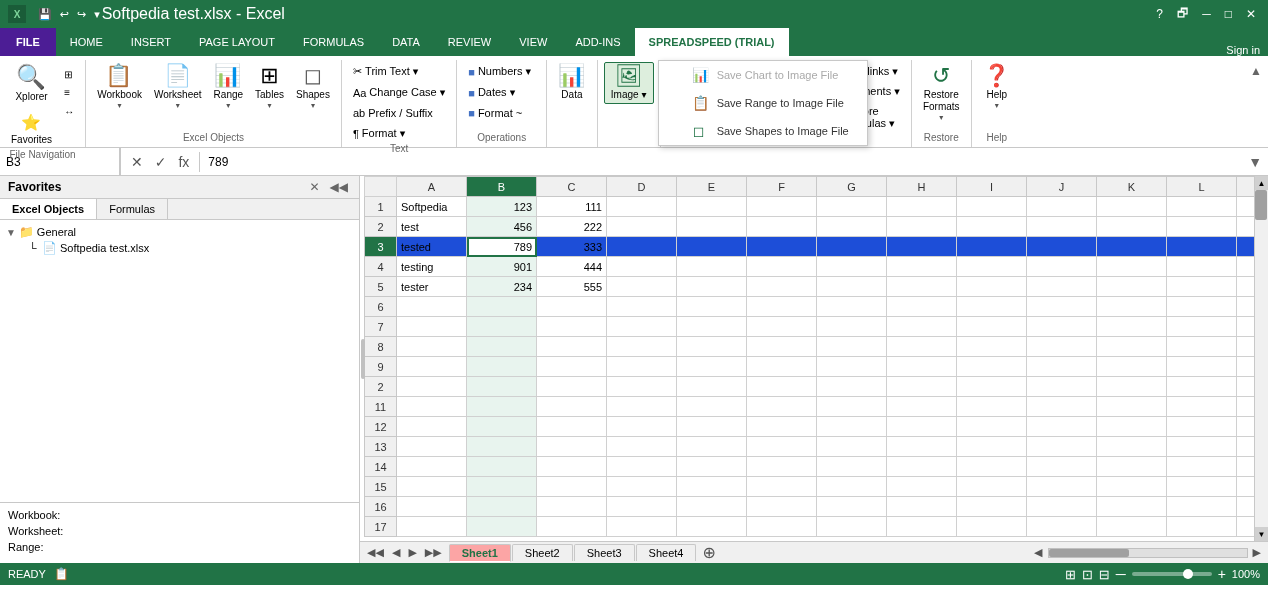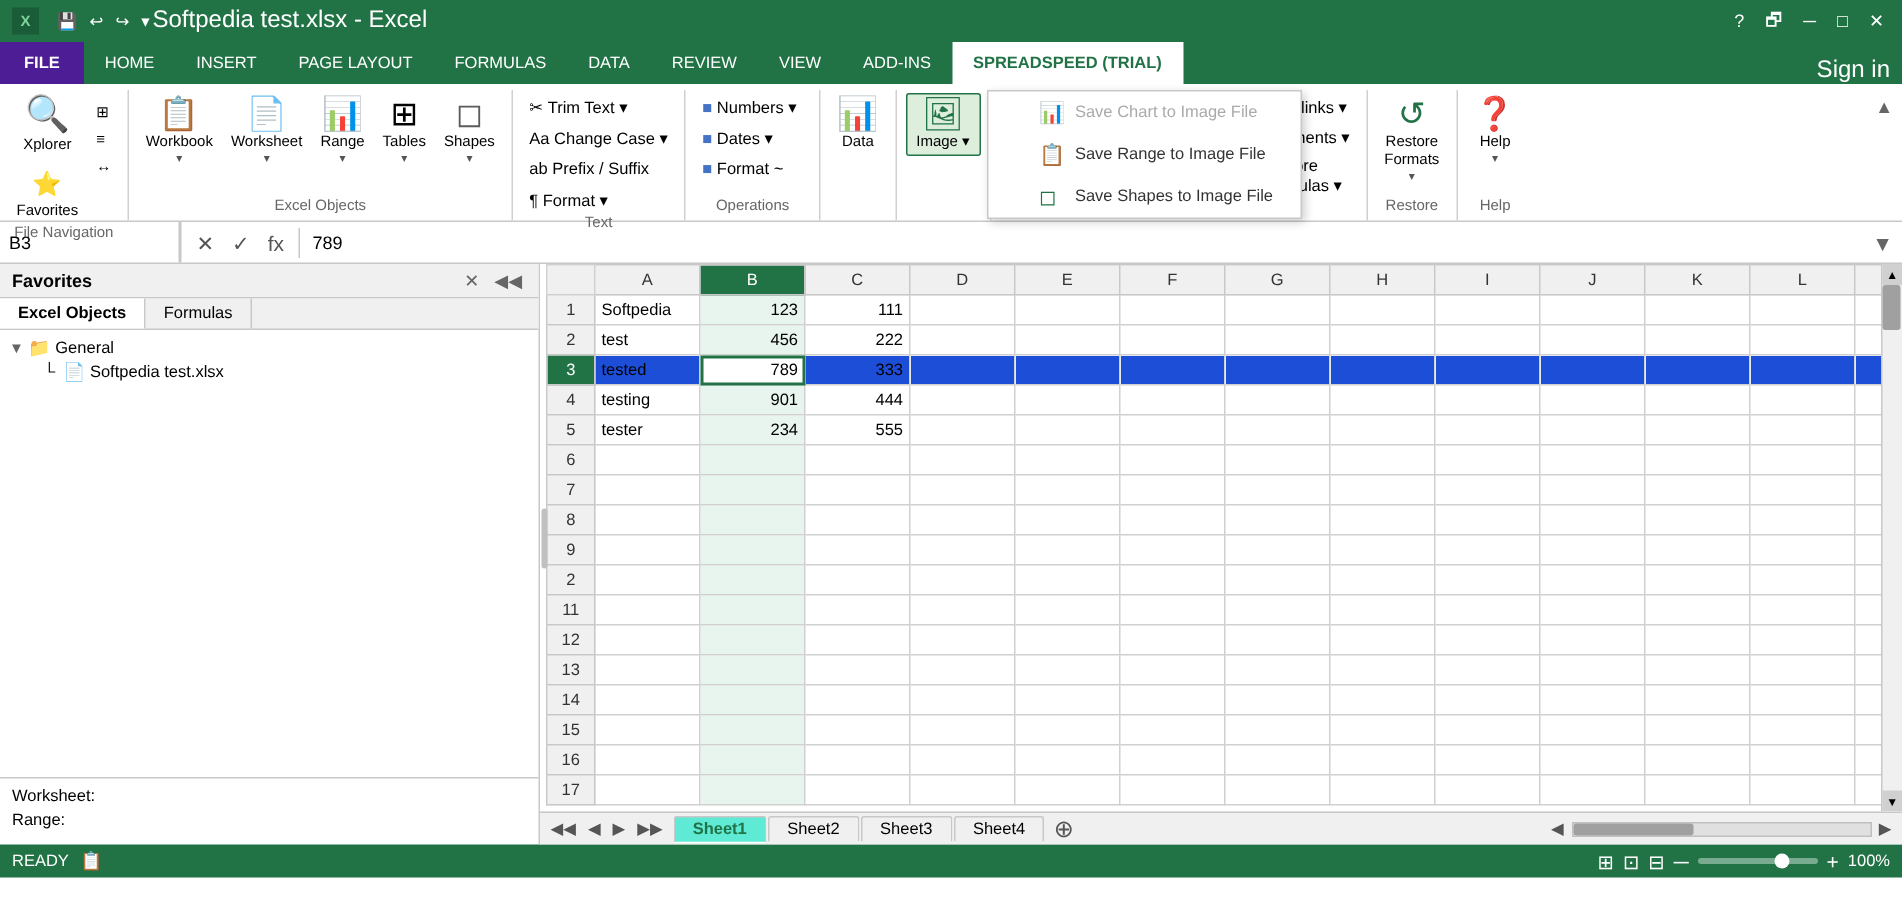--- a/index.html
+++ b/index.html
@@ -36,21 +36,21 @@
     .ribbon-tab.file-tab {
       background: #4c1d95;
       font-weight: bold;
       padding: 4px 16px;
     }
     .ribbon-tab.active {
       background: white;
       color: #217346;
       font-weight: bold;
     }
-    .sign-in { color: white; font-size: 16px; margin-left: auto; padding-right: 8px; display: flex; align-items: center; }
+    .sign-in { color: white; font-size: 11px; margin-left: auto; padding-right: 8px; display: flex; align-items: center; }
 
     
     .ribbon {
       background: white;
       border-bottom: 1px solid #c8c8c8;
       display: flex;
       height: 92px;
       padding: 4px 0 0 0;
     }
     .ribbon-group {
@@ -269,21 +269,21 @@
     .sheet-tab-list { display: flex; gap: 1px; }
     .sheet-tab {
       padding: 2px 12px;
       border: 1px solid #c8c8c8;
       border-bottom: none;
       background: #f0f0f0;
       cursor: pointer;
       font-size: 11px;
       border-radius: 2px 2px 0 0;
     }
-    .sheet-tab.active { background: #5eead4; border-bottom: 1px solid white; font-weight: bold; color: #217346; margin-bottom: -1px; }
+    .sheet-tab.active { background: #fca5a5; border-bottom: 1px solid white; font-weight: bold; color: #217346; margin-bottom: -1px; }
     .sheet-add-btn { padding: 0 6px; font-size: 16px; cursor: pointer; color: #555; }
     .sheet-scrollbar { margin-left: auto; display: flex; align-items: center; gap: 2px; padding-right: 4px; }
     .sheet-scroll-btn { font-size: 11px; cursor: pointer; color: #555; padding: 0 3px; }
 
     
     .status-bar {
       height: 22px;
       background: #217346;
       display: flex;
       align-items: center;
@@ -615,20 +615,23 @@
       <div class="tree-child">
         <div class="tree-item">
           <span class="tree-expand"></span>
           <span style="display:inline-block; width:10px;">└</span>
           <span class="tree-icon">📄</span>
           <span class="tree-label">Softpedia test.xlsx</span>
         </div>
       </div>
     </div>
     <div class="sidebar-footer">
+      <div class="sidebar-field">
+        <span>Workbook:</span>
+      </div>
       <div class="sidebar-field">
         <span>Worksheet:</span>
       </div>
       <div class="sidebar-field">
         <span>Range:</span>
       </div>
     </div>
   </div>
 
   <div class="spreadsheet">

